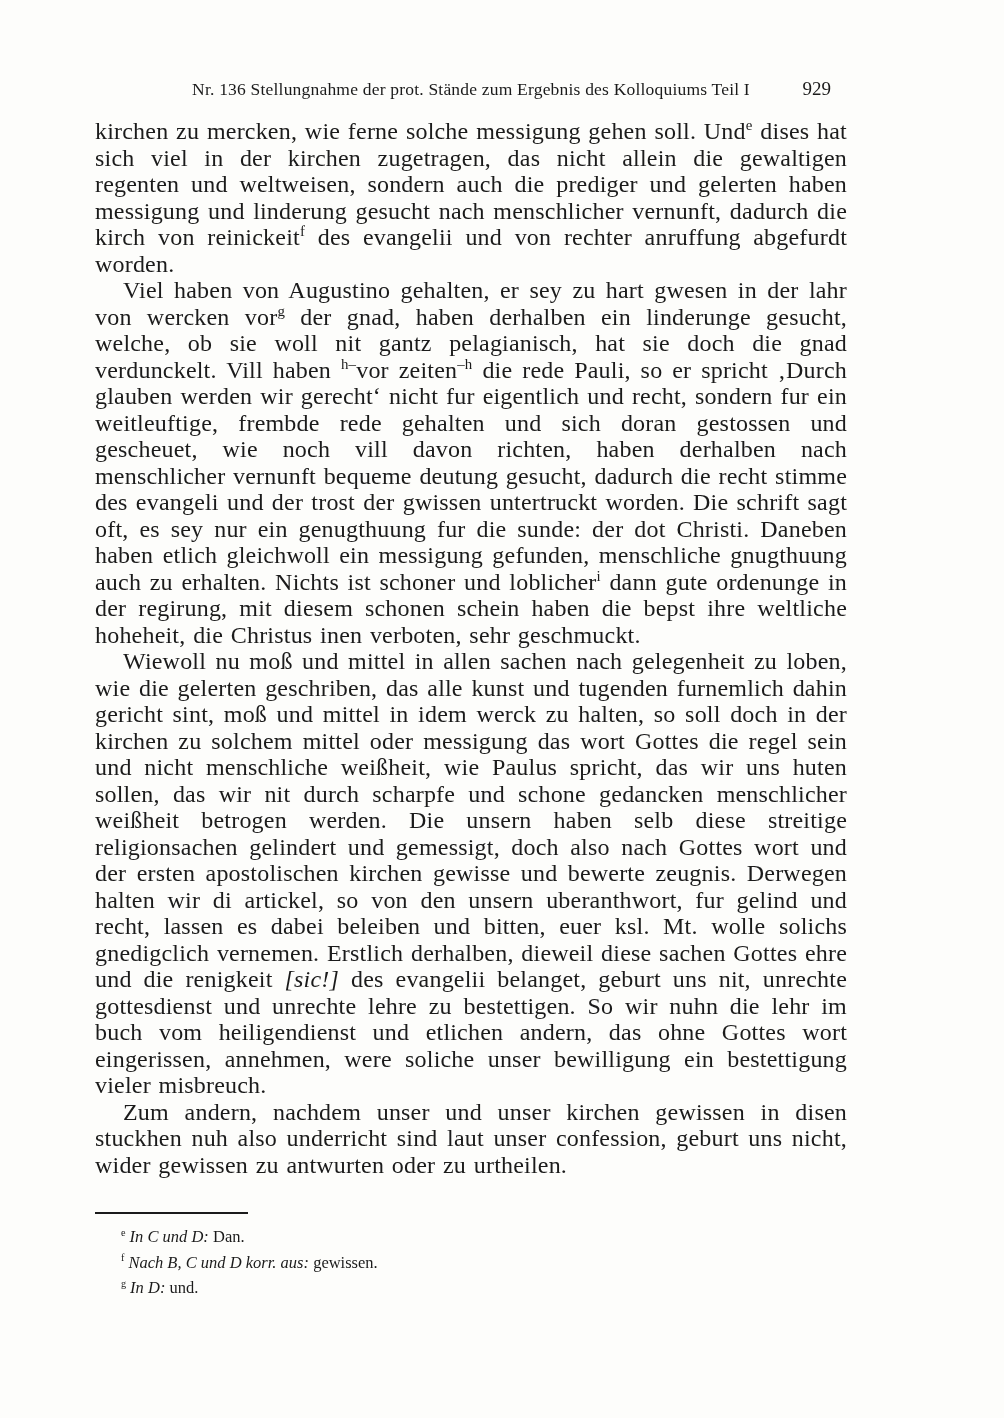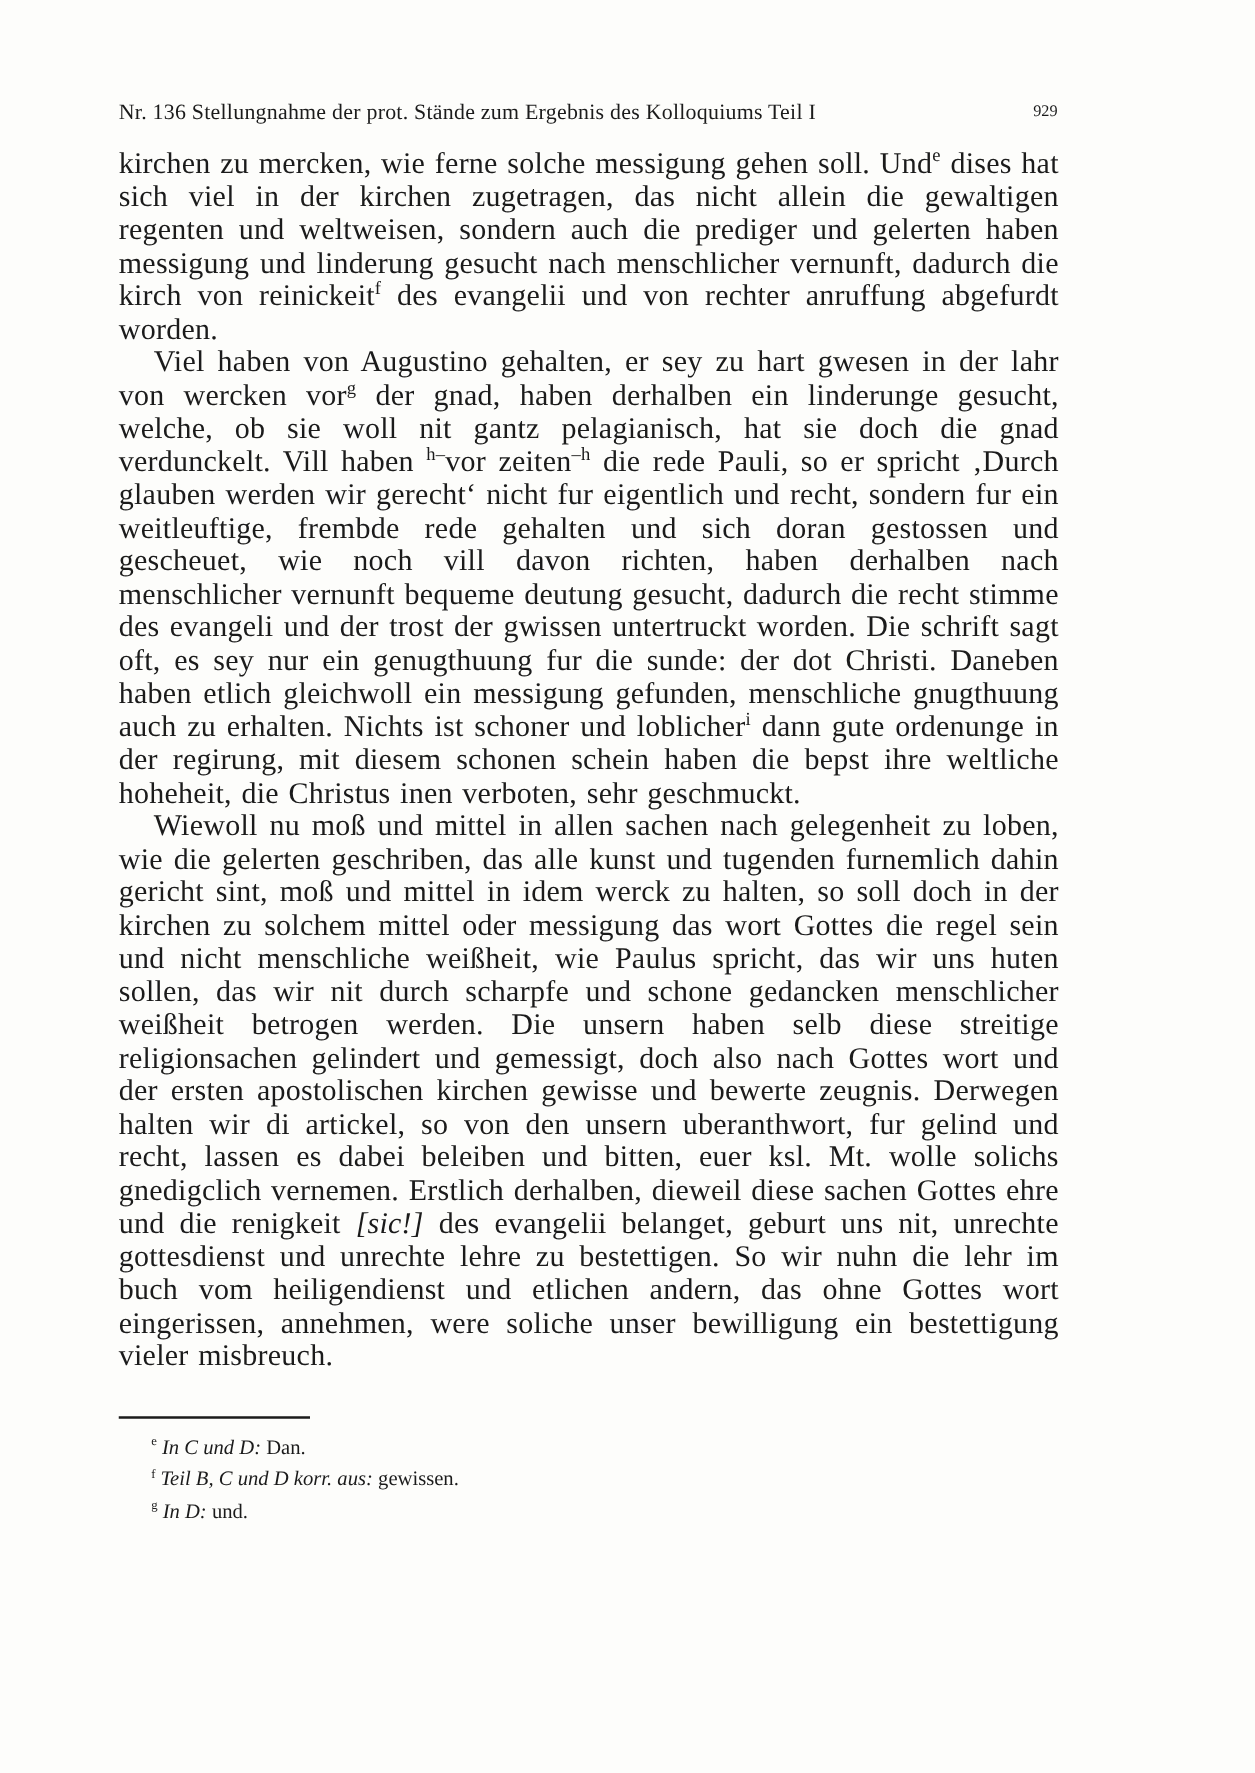--- a/index.html
+++ b/index.html
@@ -22,27 +22,28 @@
   .running-head {
     position: relative;
     width: 100%;
     height: 24px;
     margin-bottom: 16px;
     font-size: 17.5px;
     line-height: 22px;
   }
   .head-title {
     display: block;
+    text-align: center;
     letter-spacing: 0.2px;
   }
   .head-pagenum {
     position: absolute;
-    right: 1px;
+    right: 16px;
     top: 0;
-    font-size: 13px;
+    font-size: 19px;
   }
   
   .body-text {
     font-size: 24px;
     line-height: 26.5px;
     text-align: justify;
     letter-spacing: 0.2px;
     word-spacing: 1.5px;
   }
   .para { text-align: justify; }
@@ -74,31 +75,32 @@
 
   <header class="running-head">
     <span class="head-title">Nr. 136 Stellungnahme der prot. Stände zum Ergebnis des Kolloquiums Teil I</span>
     <span class="head-pagenum">929</span>
   </header>
 
   <main class="body-text">
     <p class="para"><span>kirchen zu mercken, wie ferne solche messigung gehen soll. Und</span><sup>e</sup><span> dises hat sich viel in der kirchen zugetragen, das nicht allein die gewaltigen regenten und weltweisen, sondern auch die prediger und gelerten haben messigung und linderung gesucht nach menschlicher vernunft, dadurch die kirch von reinickeit</span><sup>f</sup><span> des evangelii und von rechter anruffung abgefurdt worden.</span></p>
     <p class="para indent"><span>Viel haben von Augustino gehalten, er sey zu hart gwesen in der lahr von wercken vor</span><sup>g</sup><span> der gnad, haben derhalben ein linderunge gesucht, welche, ob sie woll nit gantz pelagianisch, hat sie doch die gnad verdunckelt. Vill haben </span><sup>h–</sup><span>vor zeiten</span><sup>–h</sup><span> die rede Pauli, so er spricht ‚Durch glauben werden wir gerecht‘ nicht fur eigentlich und recht, sondern fur ein weitleuftige, frembde rede gehalten und sich doran gestossen und gescheuet, wie noch vill davon richten, haben derhalben nach menschlicher vernunft bequeme deutung gesucht, dadurch die recht stimme des evangeli und der trost der gwissen untertruckt worden. Die schrift sagt oft, es sey nur ein genugthuung fur die sunde: der dot Christi. Daneben haben etlich gleichwoll ein messigung gefunden, menschliche gnugthuung auch zu erhalten. Nichts ist schoner und loblicher</span><sup>i</sup><span> dann gute ordenunge in der regirung, mit diesem schonen schein haben die bepst ihre weltliche hoheheit, die Christus inen verboten, sehr geschmuckt.</span></p>
     <p class="para indent"><span>Wiewoll nu moß und mittel in allen sachen nach gelegenheit zu loben, wie die gelerten geschriben, das alle kunst und tugenden furnemlich dahin gericht sint, moß und mittel in idem werck zu halten, so soll doch in der kirchen zu solchem mittel oder messigung das wort Gottes die regel sein und nicht menschliche weißheit, wie Paulus spricht, das wir uns huten sollen, das wir nit durch scharpfe und schone gedancken menschlicher weißheit betrogen werden. Die unsern haben selb diese streitige religionsachen gelindert und gemessigt, doch also nach Gottes wort und der ersten apostolischen kirchen gewisse und bewerte zeugnis. Derwegen halten wir di artickel, so von den unsern uberanthwort, fur gelind und recht, lassen es dabei beleiben und bitten, euer ksl. Mt. wolle solichs gnedigclich vernemen. Erstlich derhalben, dieweil diese sachen Gottes ehre und die renigkeit </span><i>[sic!]</i><span> des evangelii belanget, geburt uns nit, unrechte gottesdienst und unrechte lehre zu bestettigen. So wir nuhn die lehr im buch vom heiligendienst und etlichen andern, das ohne Gottes wort eingerissen, annehmen, were soliche unser bewilligung ein bestettigung vieler misbreuch.</span></p>
+    <p class="para indent"><span>Zum andern, nachdem unser und unser kirchen gewissen in disen stuckhen nuh also underricht sind laut unser confession, geburt uns nicht, wider gewissen zu antwurten oder zu urtheilen.</span></p>
   </main>
 
   <footer class="footnotes">
     <div class="footnote-rule"></div>
 
     <div class="footnote">
       <sup class="fn-mark">e</sup><span class="fn-text"><i>In C und D:</i><span> Dan.</span></span>
     </div>
 
     <div class="footnote">
-      <sup class="fn-mark">f</sup><span class="fn-text"><i>Teil B, C und D korr. aus:</i><span> gewissen.</span></span>
+      <sup class="fn-mark">f</sup><span class="fn-text"><i>Nach B, C und D korr. aus:</i><span> gewissen.</span></span>
     </div>
 
     <div class="footnote">
       <sup class="fn-mark">g</sup><span class="fn-text"><i>In D:</i><span> und.</span></span>
     </div>
 
 
   </footer>
 
 </div>

